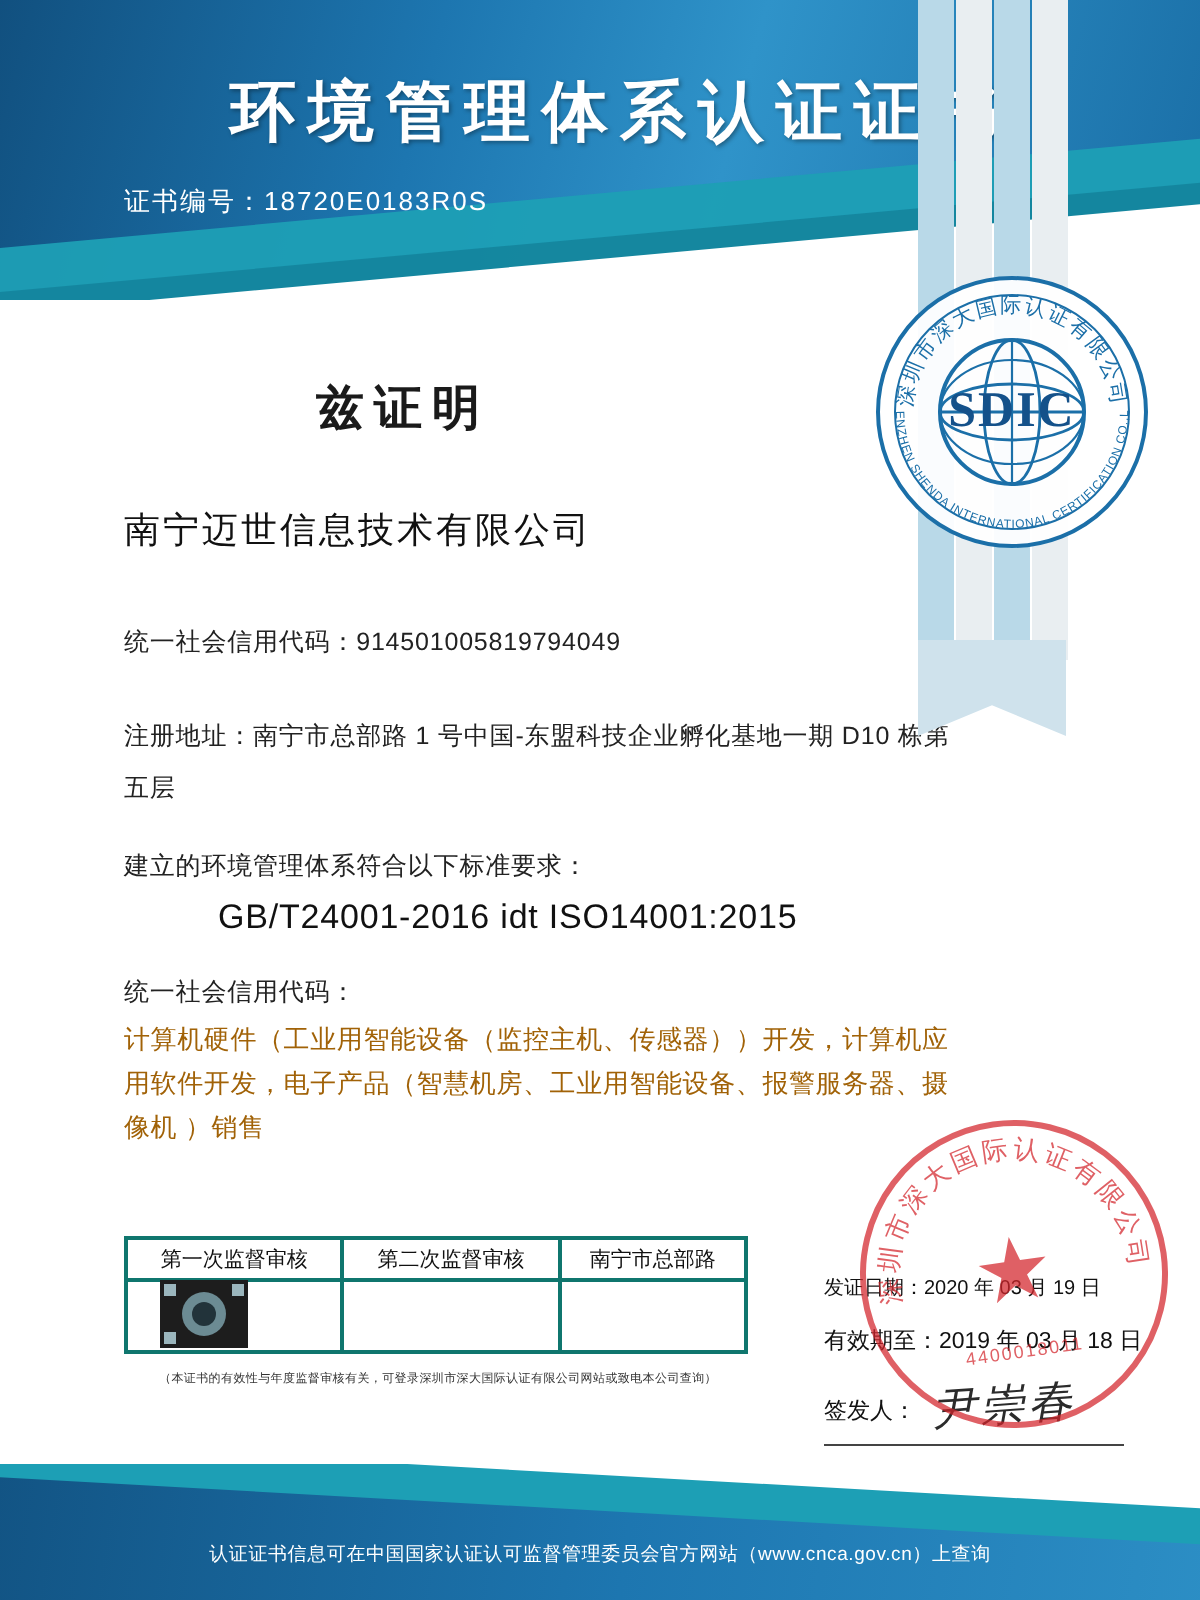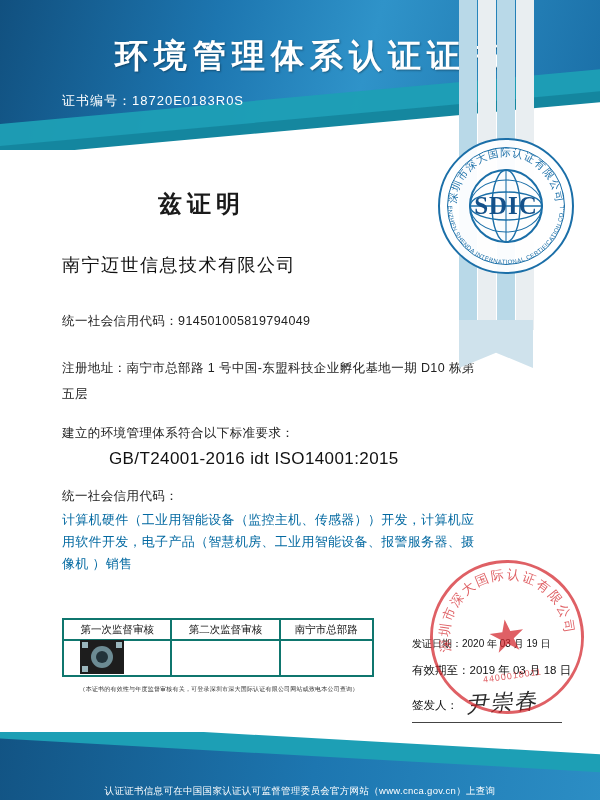--- a/index.html
+++ b/index.html
@@ -216,21 +216,21 @@
     font-size: 12.5px;
     color: #222;
     letter-spacing: .4px;
   }
   .scope-value {
     position: absolute;
     top: 509px;
     left: 62px;
     width: 420px;
     font-size: 13px;
-    color: #0369a1;
+    color: #a16207;
     line-height: 22px;
     letter-spacing: .3px;
   }
 
   
   .surv-table {
     position: absolute;
     top: 618px;
     left: 62px;
     width: 312px;
@@ -354,21 +354,21 @@
   .bottom-band .b-blue {
     position: absolute;
     left: -40px; top: 24px;
     width: 700px; height: 80px;
     background: linear-gradient(95deg,#11507f 0%, #1d76b0 50%, #2f93c9 100%);
     transform: rotate(3.2deg);
   }
   .bottom-text {
     position: absolute;
     left: 0; right: 0;
-    bottom: 2px;
+    bottom: 16px;
     text-align: center;
     color: #ffffff;
     font-size: 9.5px;
     letter-spacing: .3px;
     z-index: 3;
     margin-top: 47px;
   }
 </style>
 </head>
 <body>

